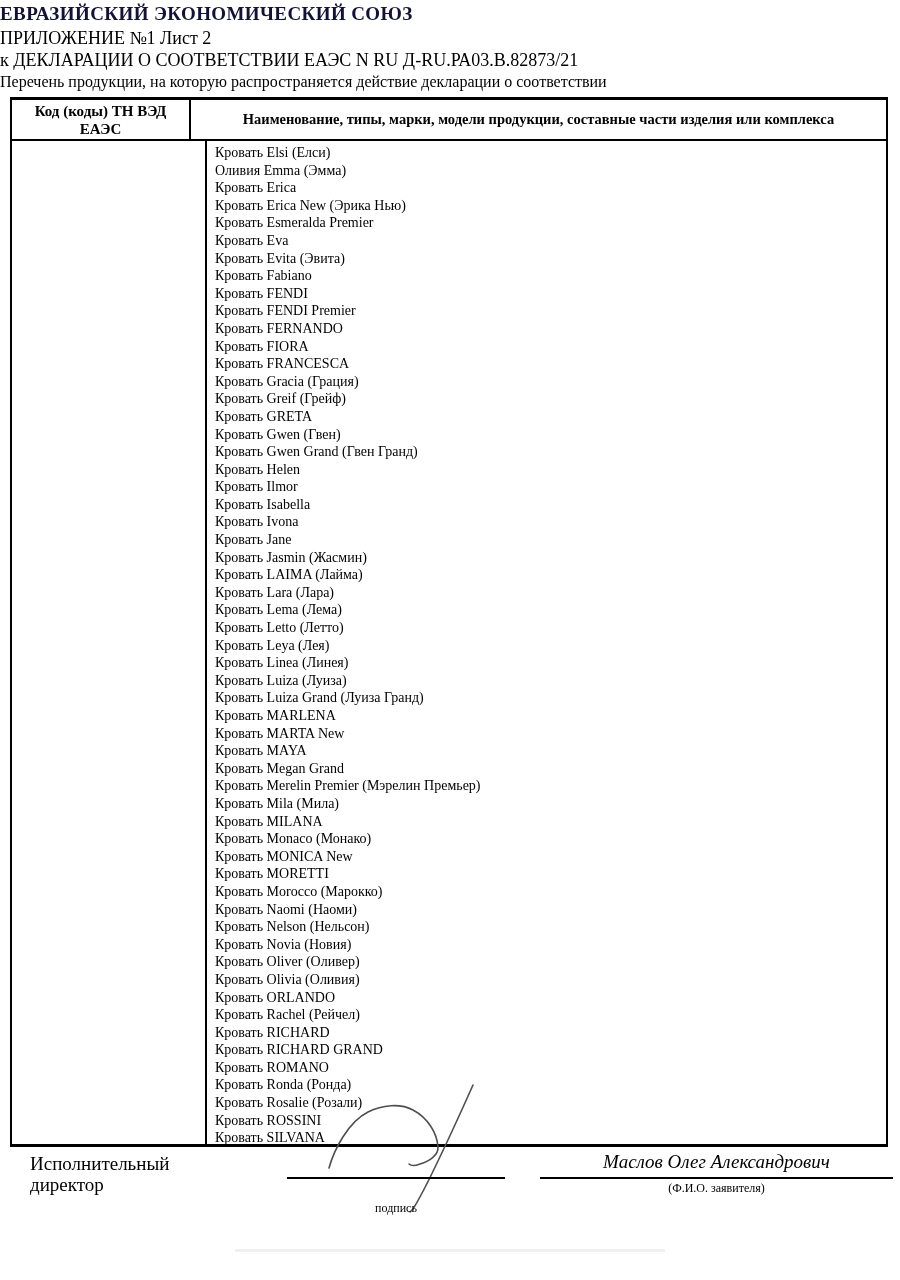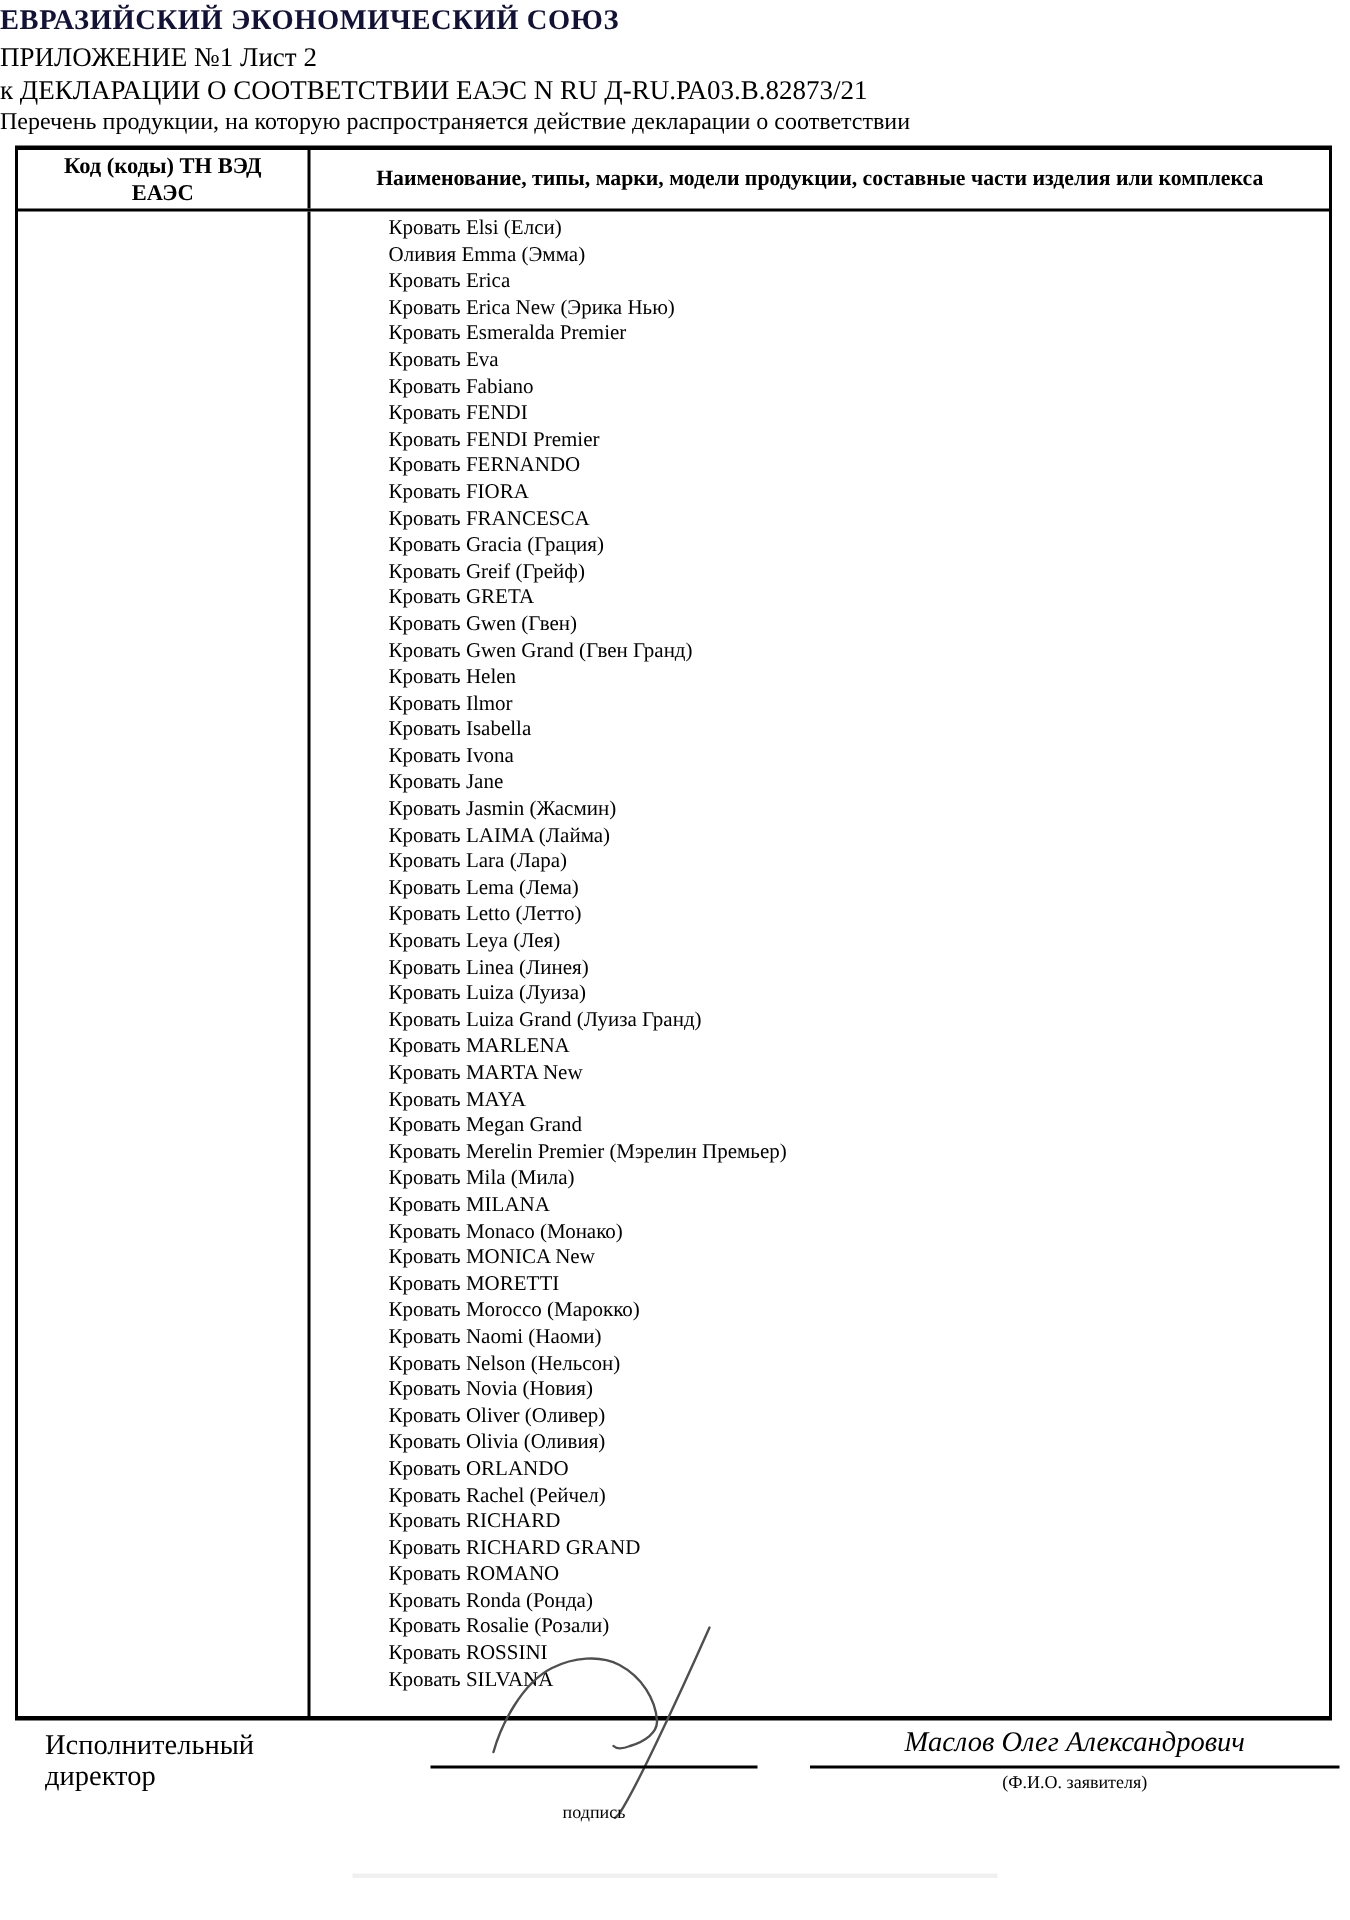--- a/index.html
+++ b/index.html
@@ -23,33 +23,33 @@
     left: 10px; top: 97px;
     width: 878px; height: 1050px;
     border: 2px solid #000;
     border-top-width: 3px;
     border-bottom-width: 3px;
     box-sizing: border-box;
     background: #fff;
   }
   .thead { display: flex; height: 41px; border-bottom: 2px solid #000; box-sizing: border-box; }
   .th-col1 {
-    width: 195px; box-sizing: border-box;
+    width: 179px; box-sizing: border-box;
     border-right: 2px solid #000;
     display: flex; align-items: center; justify-content: center;
     text-align: center; font-weight: bold; font-size: 15px; line-height: 18px;
     padding: 0 16px;
   }
   .th-col2 {
     flex: 1; display: flex; align-items: center; justify-content: center;
     text-align: center; font-weight: bold; font-size: 14.5px; padding: 0 4px;
   }
   .tbody { position: absolute; top: 41px; bottom: 0; left: 0; right: 0; display: flex; }
   .td-col1 { width: 195px; box-sizing: border-box; border-right: 2px solid #000; }
-  .td-col2 { flex: 1; padding: 3px 8px 0 8px; font-size: 14px; line-height: 17.6px; margin-left: 44px; }
+  .td-col2 { flex: 1; padding: 3px 8px 0 8px; font-size: 14px; line-height: 17.6px; }
   .product-row { white-space: nowrap; }
 
   .sig-label {
     position: absolute; left: 30px; top: 1153px; width: 210px;
     font-size: 19px; line-height: 21px;
   }
   .sig-line  { position: absolute; left: 287px; top: 1177px; width: 218px; border-top: 2px solid #000; }
   .sig-caption {
     position: absolute; left: 287px; top: 1181px; width: 218px;
     text-align: center; font-size: 12px; margin-top: 20px;
@@ -87,20 +87,21 @@
     <div class="tbody">
       <div class="td-col1"></div>
       <div class="td-col2">
 
       <div class="product-row">Кровать Elsi (Елси)</div>
           <div class="product-row">Оливия Emma (Эмма)</div>
           <div class="product-row">Кровать Erica</div>
           <div class="product-row">Кровать Erica New (Эрика Нью)</div>
           <div class="product-row">Кровать Esmeralda Premier</div>
           <div class="product-row">Кровать Eva</div>
+          <div class="product-row">Кровать Evita (Эвита)</div>
           <div class="product-row">Кровать Fabiano</div>
           <div class="product-row">Кровать FENDI</div>
           <div class="product-row">Кровать FENDI Premier</div>
           <div class="product-row">Кровать FERNANDO</div>
           <div class="product-row">Кровать FIORA</div>
           <div class="product-row">Кровать FRANCESCA</div>
           <div class="product-row">Кровать Gracia (Грация)</div>
           <div class="product-row">Кровать Greif (Грейф)</div>
           <div class="product-row">Кровать GRETA</div>
           <div class="product-row">Кровать Gwen (Гвен)</div>

